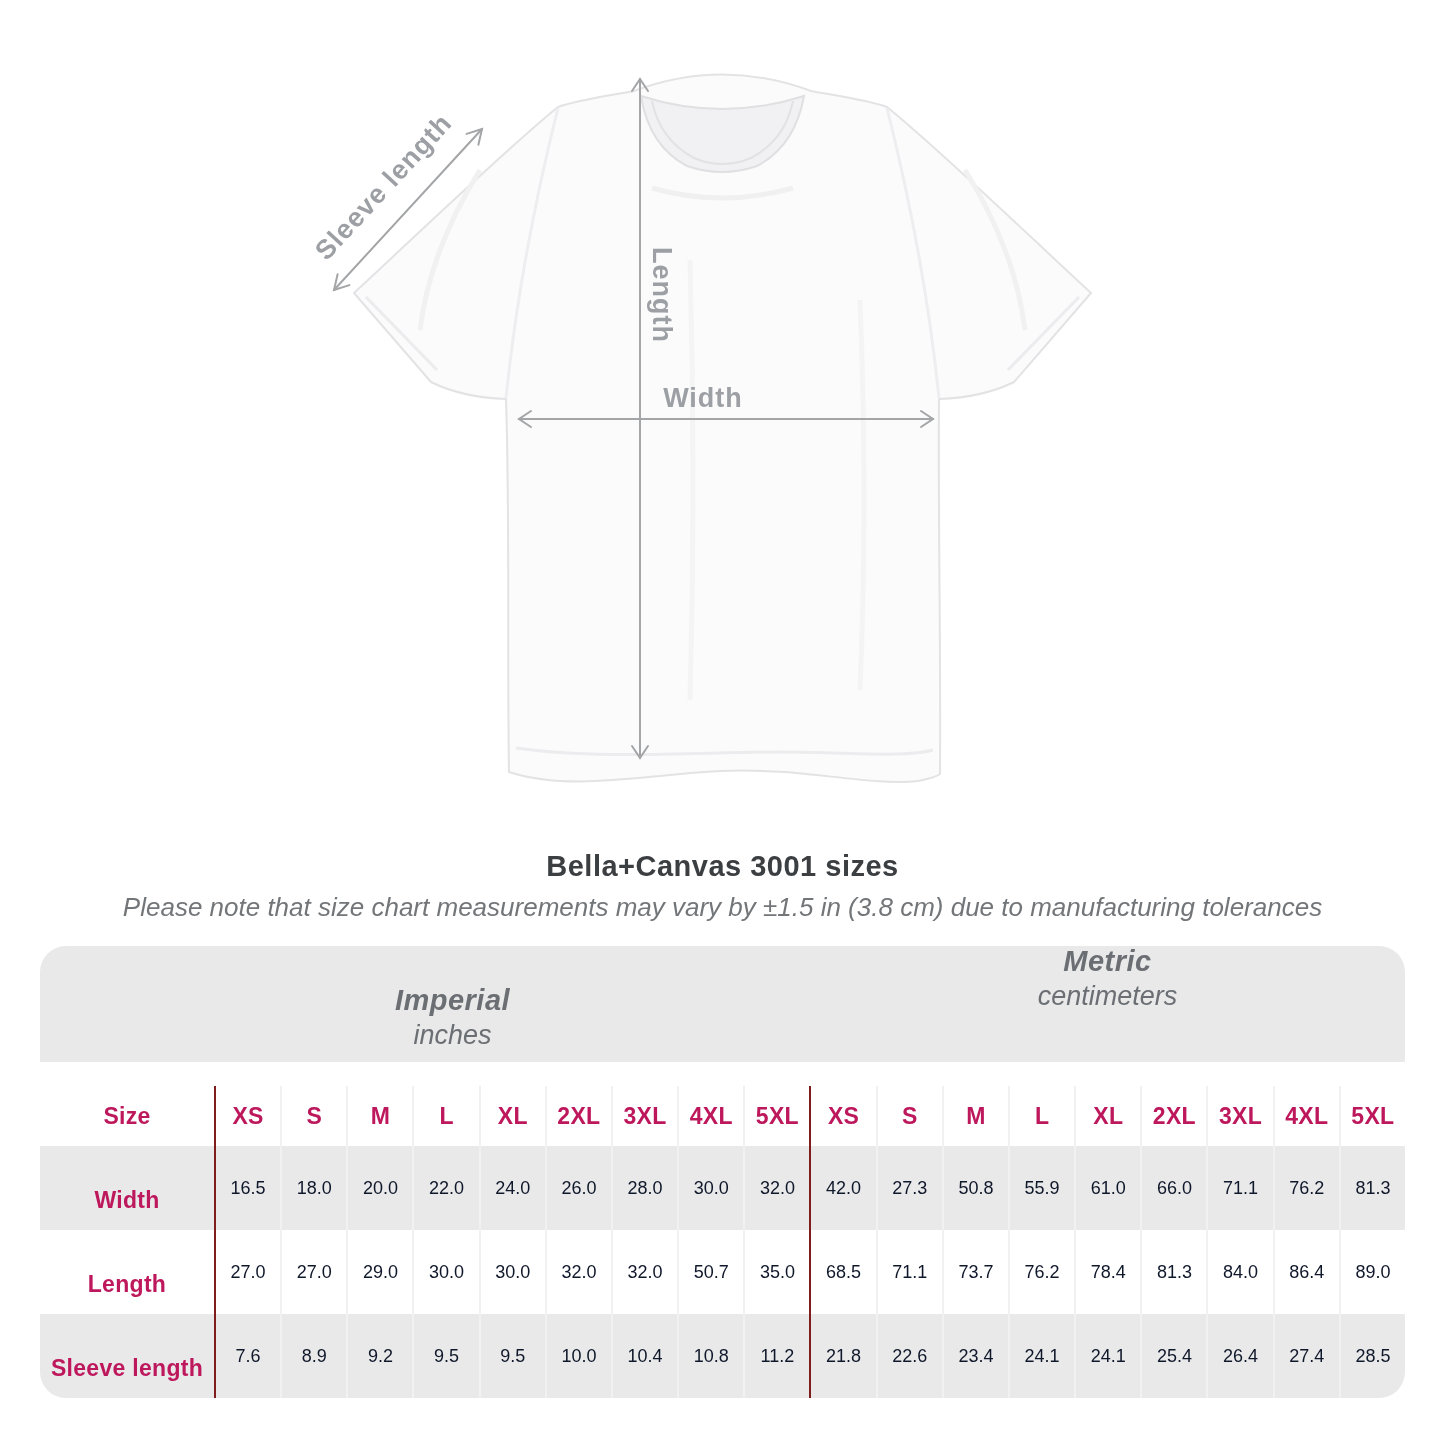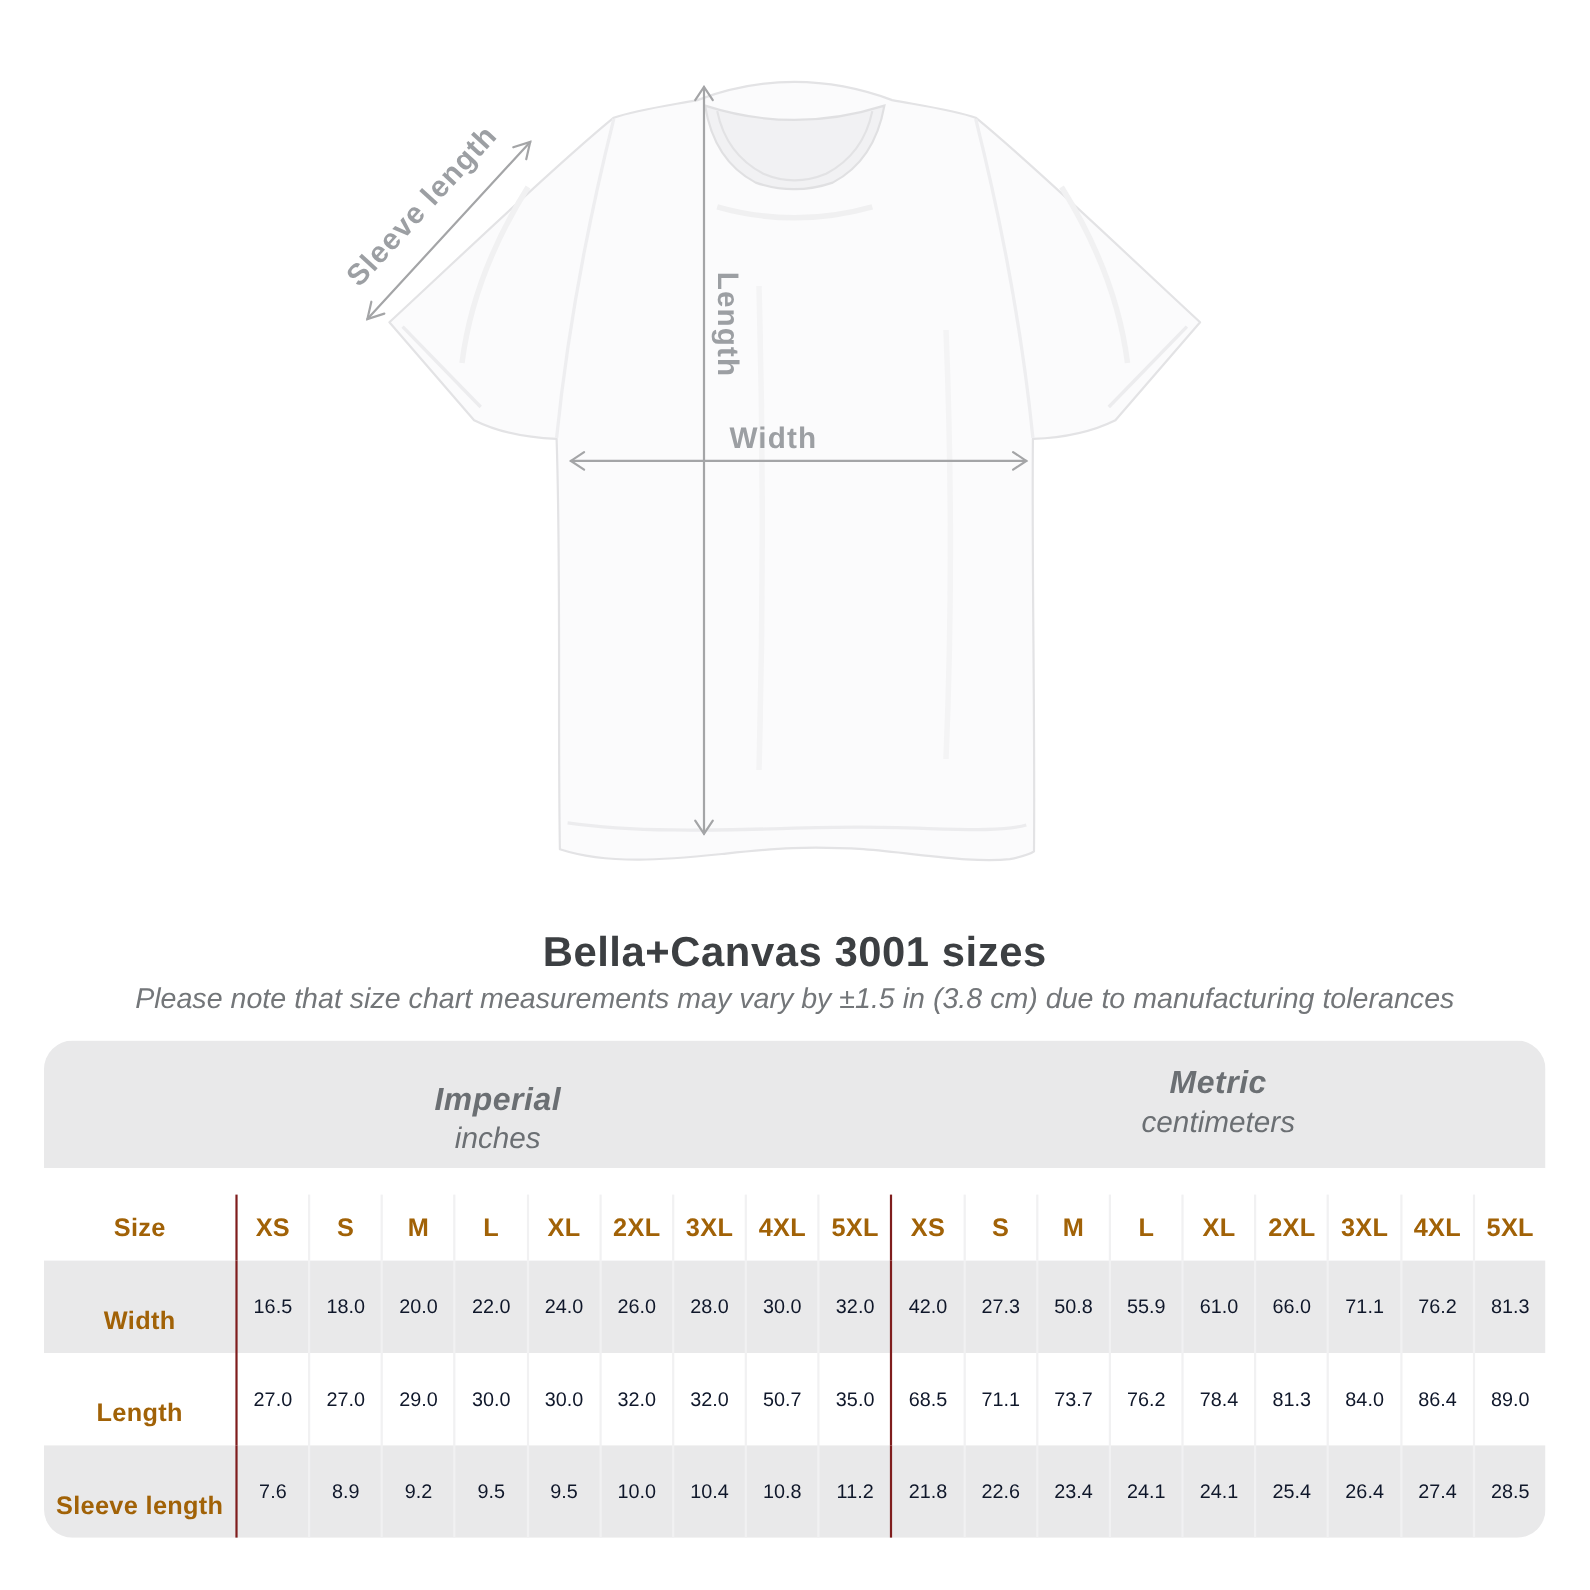--- a/index.html
+++ b/index.html
@@ -7,44 +7,44 @@
     width:1445px;height:1445px;position:relative;background:#ffffff;
     font-family:"Liberation Sans",sans-serif;overflow:hidden;
   }
   .shirt-figure{position:absolute;top:0;left:0;width:1445px;height:835px;}
   svg .ann-label{
     font-family:"Liberation Sans",sans-serif;font-weight:bold;
     fill:#9c9fa3;font-size:27px;letter-spacing:1px;
   }
   .heading{position:absolute;top:848px;left:0;width:1445px;text-align:center;}
   .heading h1{
-    margin:0;font-size:38px;line-height:36px;color:#3c3f42;font-weight:bold;
+    margin:0;font-size:29px;line-height:36px;color:#3c3f42;font-weight:bold;
     letter-spacing:0.5px;
   }
   .heading p{
     margin:10px 0 0;font-size:26px;line-height:26px;color:#737679;font-style:italic;
   }
   .size-table{
     position:absolute;top:946px;left:40px;width:1365px;height:452px;
     border-radius:26px;overflow:hidden;background:#ffffff;
   }
   .band{height:116px;background:#e9e9ea;display:flex;}
   .band-left{width:770px;padding-left:55px;box-sizing:border-box;
     display:flex;flex-direction:column;align-items:center;justify-content:flex-start;padding-top:24px;margin-top:15px;}
-  .band-right{flex:1;display:flex;flex-direction:column;align-items:center;justify-content:flex-start;padding-top:24px;}
+  .band-right{flex:1;display:flex;flex-direction:column;align-items:center;justify-content:flex-start;}
   .band-title{font-size:29px;line-height:30px;font-weight:bold;font-style:italic;color:#6b6f73;letter-spacing:0.5px;}
   .band-unit{margin-top:8px;font-size:27px;line-height:24px;font-style:italic;color:#6b6f73;}
   .trow{display:grid;grid-template-columns:174px repeat(18,1fr);height:84px;}
   .trow.gray{background:#e9e9ea;}
   .trow.white{background:#ffffff;}
   .cell{display:flex;align-items:center;justify-content:center;box-sizing:border-box;}
   .trow .cell:nth-child(n+2){border-left:2px solid #f1f1f2;}
   .trow .cell:nth-child(2),
   .trow .cell:nth-child(11){border-left:2px solid #7f1d1d;}
-  .cell.head,.cell.rowlabel{font-weight:bold;color:#a16207;font-size:23px;letter-spacing:0.3px;margin-top:24px;}
+  .cell.head,.cell.rowlabel{font-weight:bold;color:#be185d;font-size:23px;letter-spacing:0.3px;margin-top:24px;}
   .cell.val{color:#0f172a;font-size:18px;}
 </style>
 </head>
 <body>
 
 <div class="shirt-figure">
   <svg width="1445" height="835" viewBox="0 0 1445 835">
 
     <g>
       <path d="M634 91

